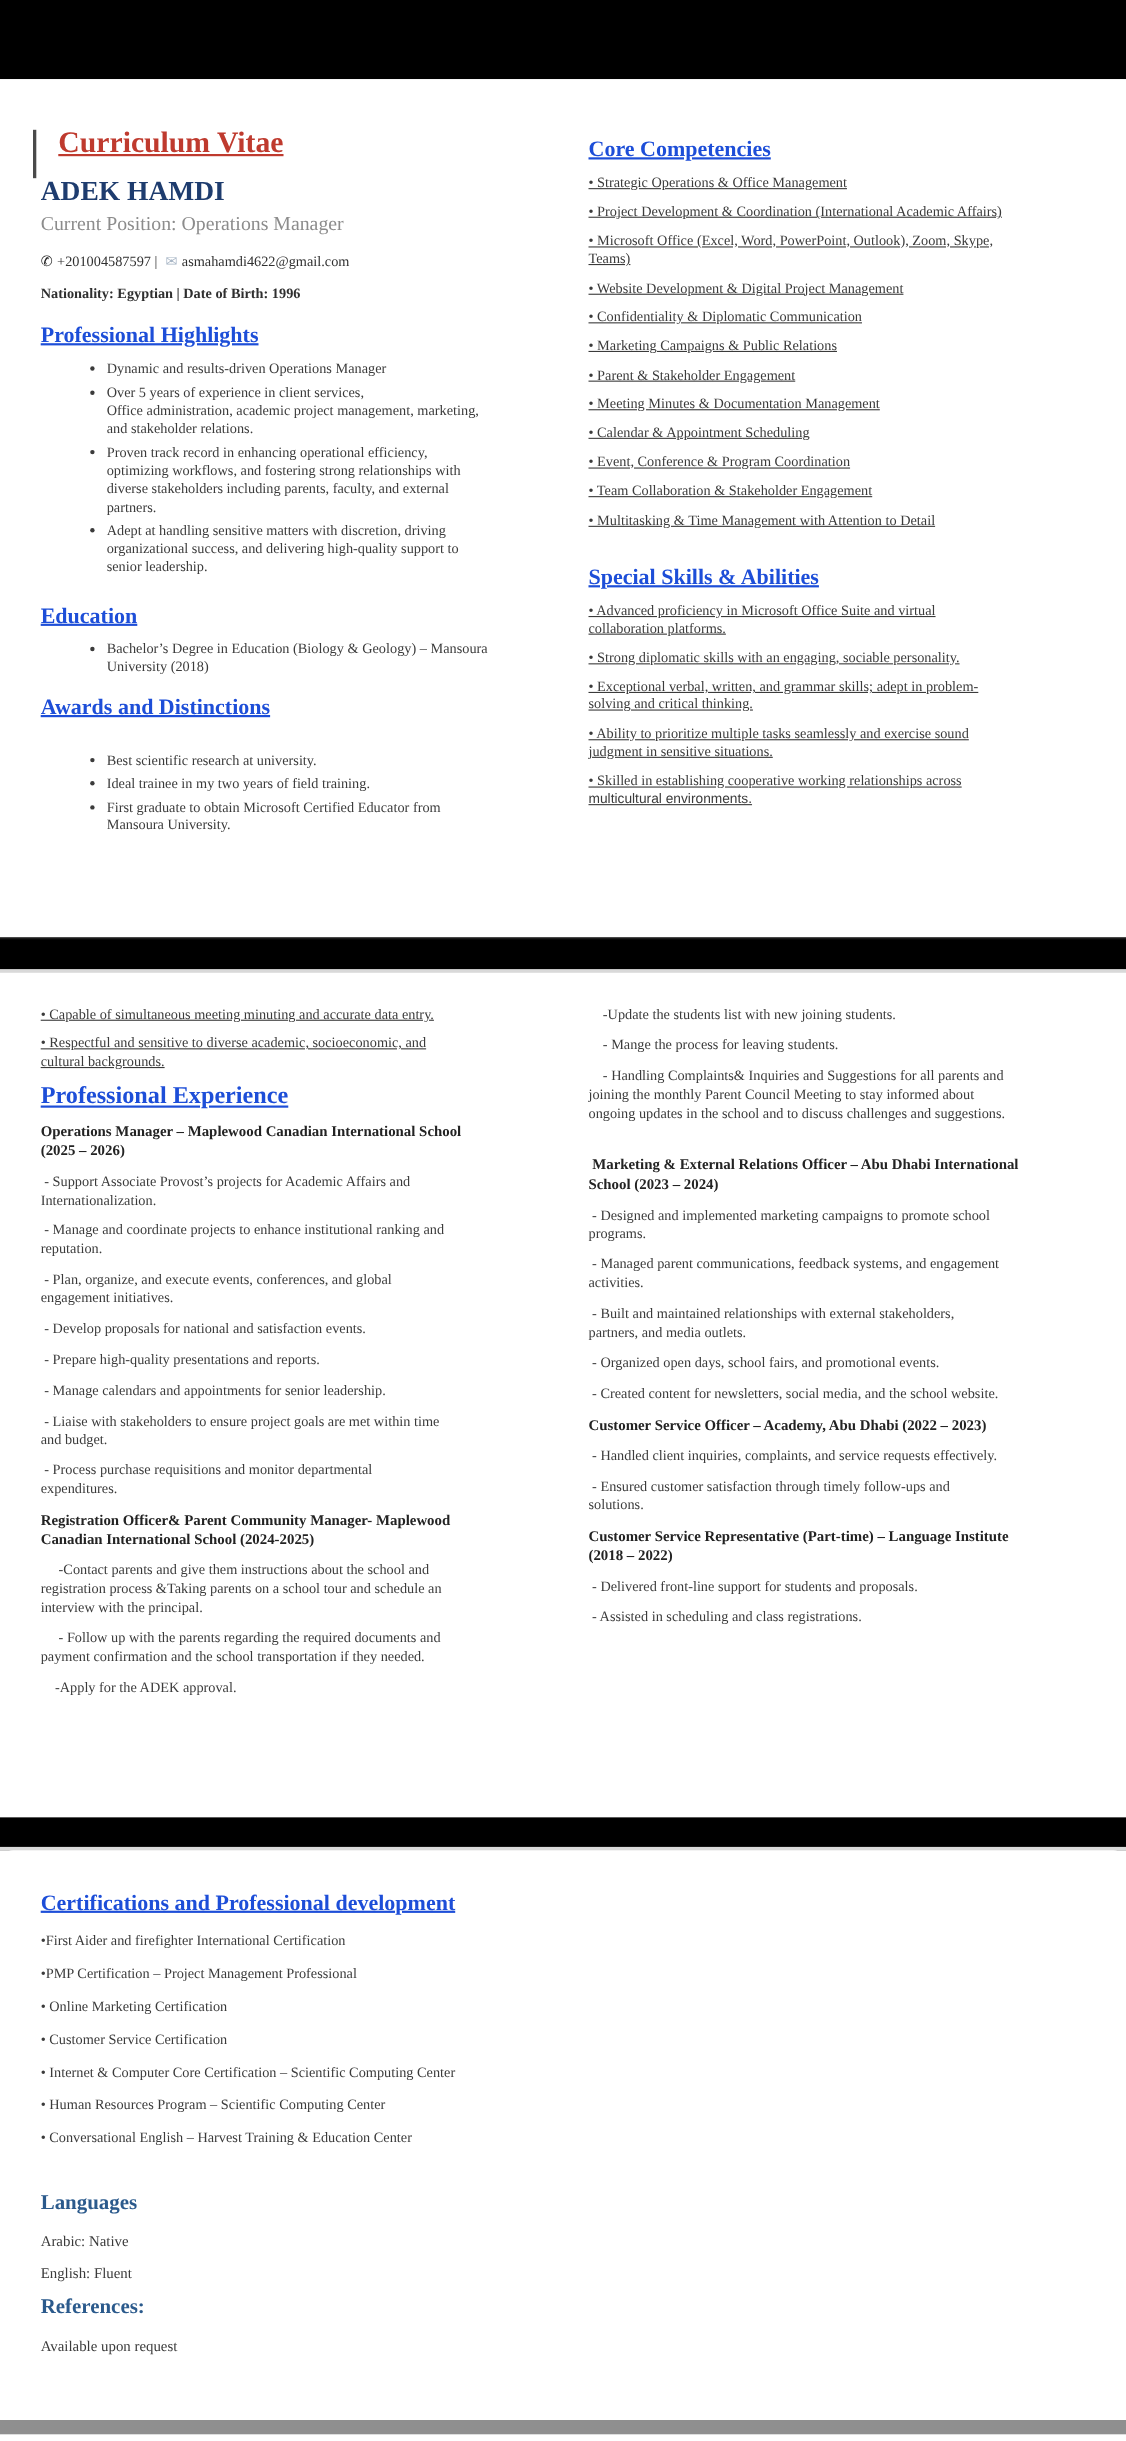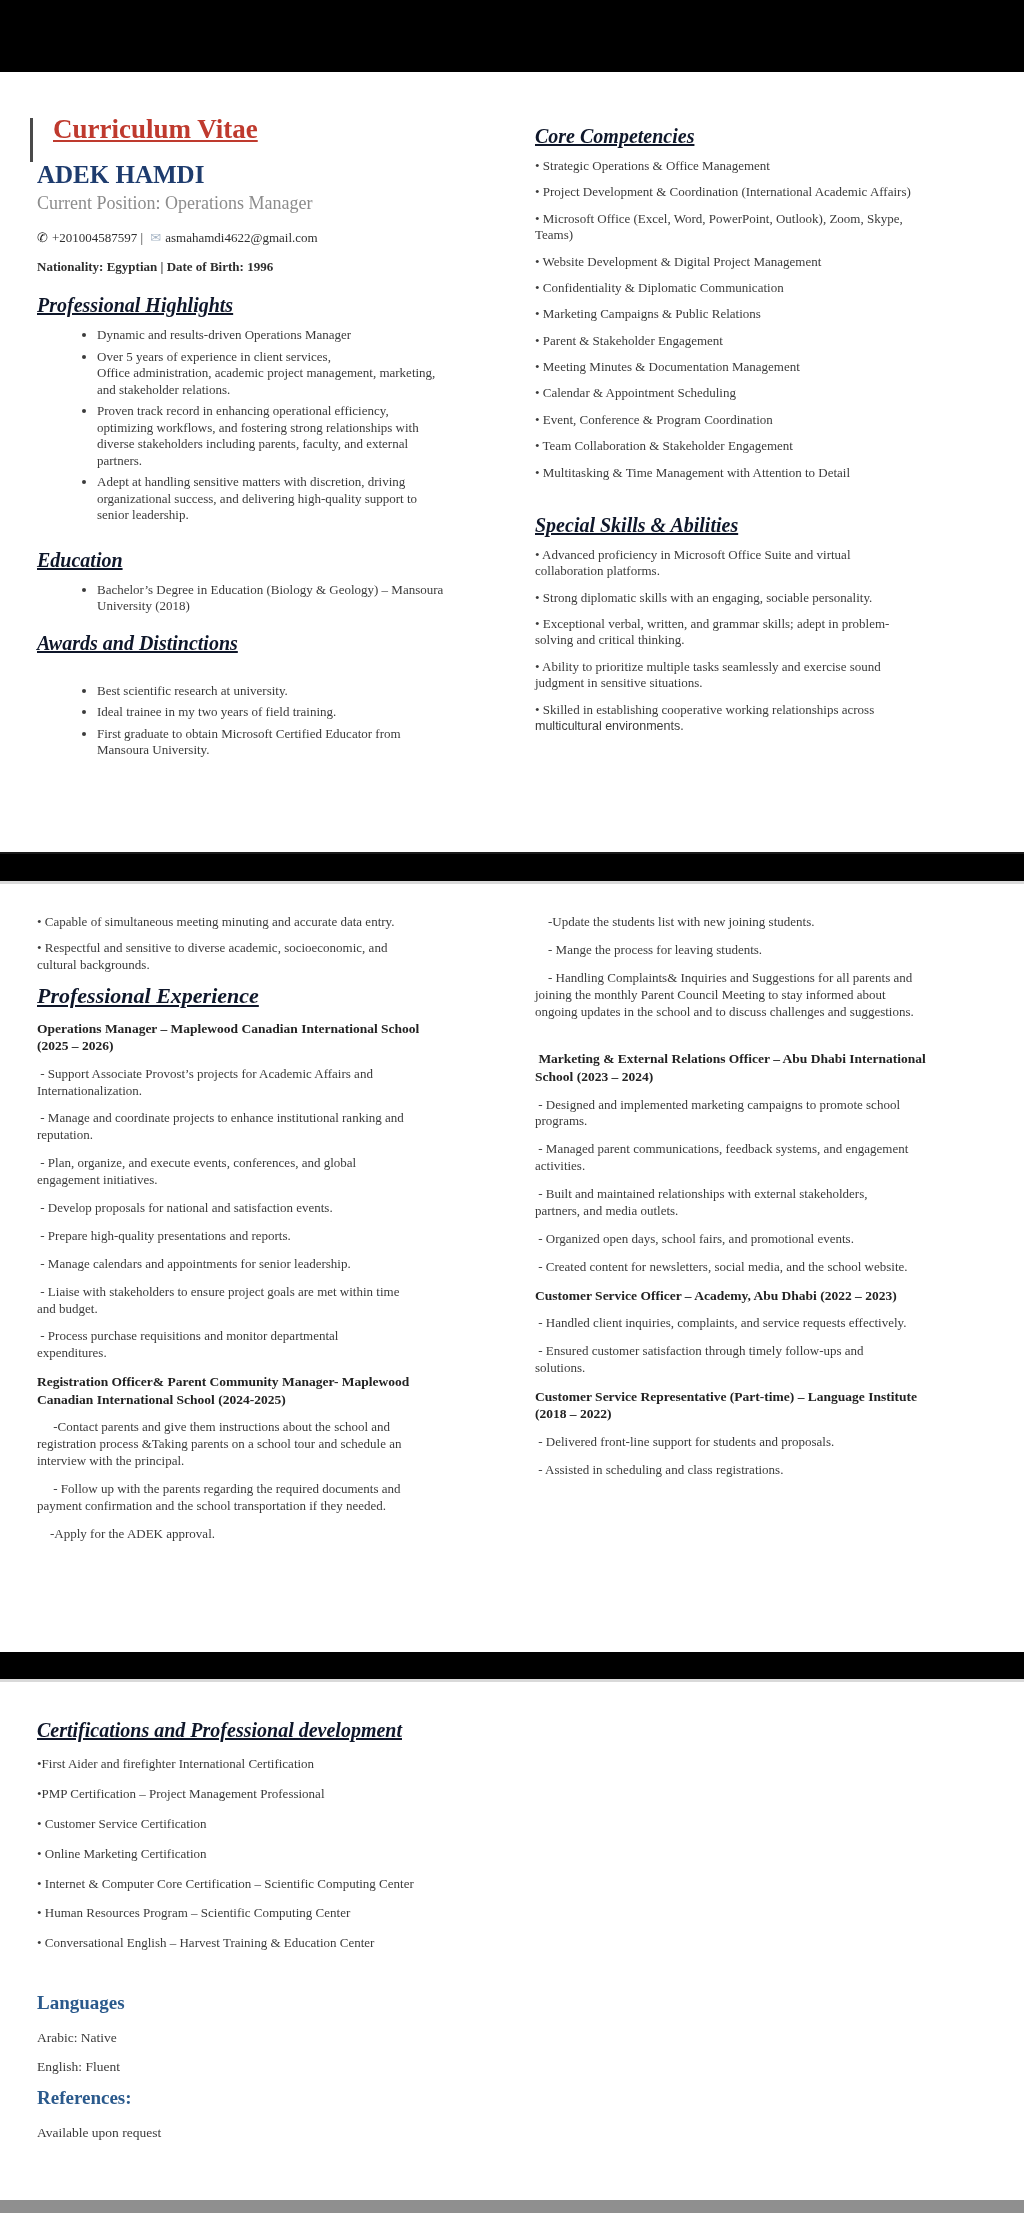--- a/index.html
+++ b/index.html
@@ -25,31 +25,31 @@
   .change-bar{position:absolute;left:30px;top:46px;width:3px;height:44px;background:#4a4a4a;}
 
   .cv-title{font-size:27px;font-weight:bold;color:#bf3a2e;text-decoration:underline;margin:0 0 16px 16px;line-height:1.15;}
   .name{font-size:25px;font-weight:bold;color:#1e3c6e;margin:0 0 3px 0;line-height:1.15;}
   .position{font-size:18px;color:#8c8c8c;margin:0 0 16px 0;line-height:1.2;}
   .contact{font-size:13px;color:#2f2f2f;margin:0 0 13px 0;}
   .phone-ic{font-size:13px;color:#1a1a1a;margin-right:4px;}
   .mail-ic{font-size:13px;color:#a8b6c6;margin:0 4px;}
   .nat{font-size:13px;color:#2f2f2f;margin:0 0 18px 0;font-weight:bold;}
 
-  .sec{font-size:20px;font-weight:bold;color:#0f172a;text-decoration:underline;margin:0 0 10px 0;line-height:1.2;font-style:italic;}
+  .sec{font-size:20px;font-weight:bold;color:#1d4ed8;text-decoration:underline;margin:0 0 10px 0;line-height:1.2;}
   .sec-mt{margin-top:24px;}
   .sec-big{font-size:22px;margin:6px 0 10px 0;}
   .sub{font-size:19px;font-weight:bold;color:#2b5a8c;margin:40px 0 14px 0;line-height:1.2;}
   .sub2{margin-top:12px;}
 
   ul.blist{margin:8px 0 0 0;padding:0 0 0 60px;list-style:disc outside;}
   ul.blist li{font-size:13px;line-height:1.27;margin:5px 0 3px 0;white-space:pre-line;color:#3b3b3b;}
   ul.gap-top{margin-top:28px;}
 
-  .cbul{font-size:13px;line-height:1.26;margin:0 0 10px 0;white-space:pre-wrap;color:#3b3b3b;}
+  .cbul{font-size:13px;line-height:1.26;margin:0 0 10px 0;white-space:pre-wrap;color:#3b3b3b;text-decoration:underline;}
   .dash{font-size:13px;line-height:1.3;margin:0 0 11px 0;white-space:pre-wrap;color:#3b3b3b;}
   .job{font-size:13.5px;line-height:1.3;font-weight:bold;color:#232323;margin:2px 0 11px 0;white-space:pre-wrap;}
   .job-gap{margin-top:30px;}
   .sans{font-family:"Liberation Sans", sans-serif;font-size:12.5px;}
 
   .p3-item{font-size:13px;line-height:1.3;margin:0 0 13px 0;white-space:pre-wrap;color:#3b3b3b;}
   .lang-line{font-size:13.5px;line-height:1.3;margin:0 0 11px 0;color:#3b3b3b;}
   .bottom-strip{position:absolute;left:0;bottom:6px;width:1024px;height:13px;background:#8f8f8f;}
 </style>
 </head>
@@ -198,22 +198,22 @@
     </div>
   </div>
 </div>
 
 <div class="band band-mid2"></div>
 
 <div class="page page3">
   <div class="sec" style="margin-top:6px;margin-bottom:14px;">Certifications and Professional development</div>
   <p class="p3-item">•First Aider and firefighter International Certification</p>
   <p class="p3-item">•PMP Certification – Project Management Professional</p>
+  <p class="p3-item">• Online Marketing Certification</p>
   <p class="p3-item">• Customer Service Certification</p>
-  <p class="p3-item">• Online Marketing Certification</p>
   <p class="p3-item">• Internet &amp; Computer Core Certification – Scientific Computing Center</p>
   <p class="p3-item">• Human Resources Program – Scientific Computing Center</p>
   <p class="p3-item">• Conversational English – Harvest Training &amp; Education Center</p>
 
   <div class="sub">Languages</div>
   <p class="lang-line">Arabic: Native</p>
   <p class="lang-line">English: Fluent</p>
 
   <div class="sub sub2">References:</div>
   <p class="lang-line">Available upon request</p>

